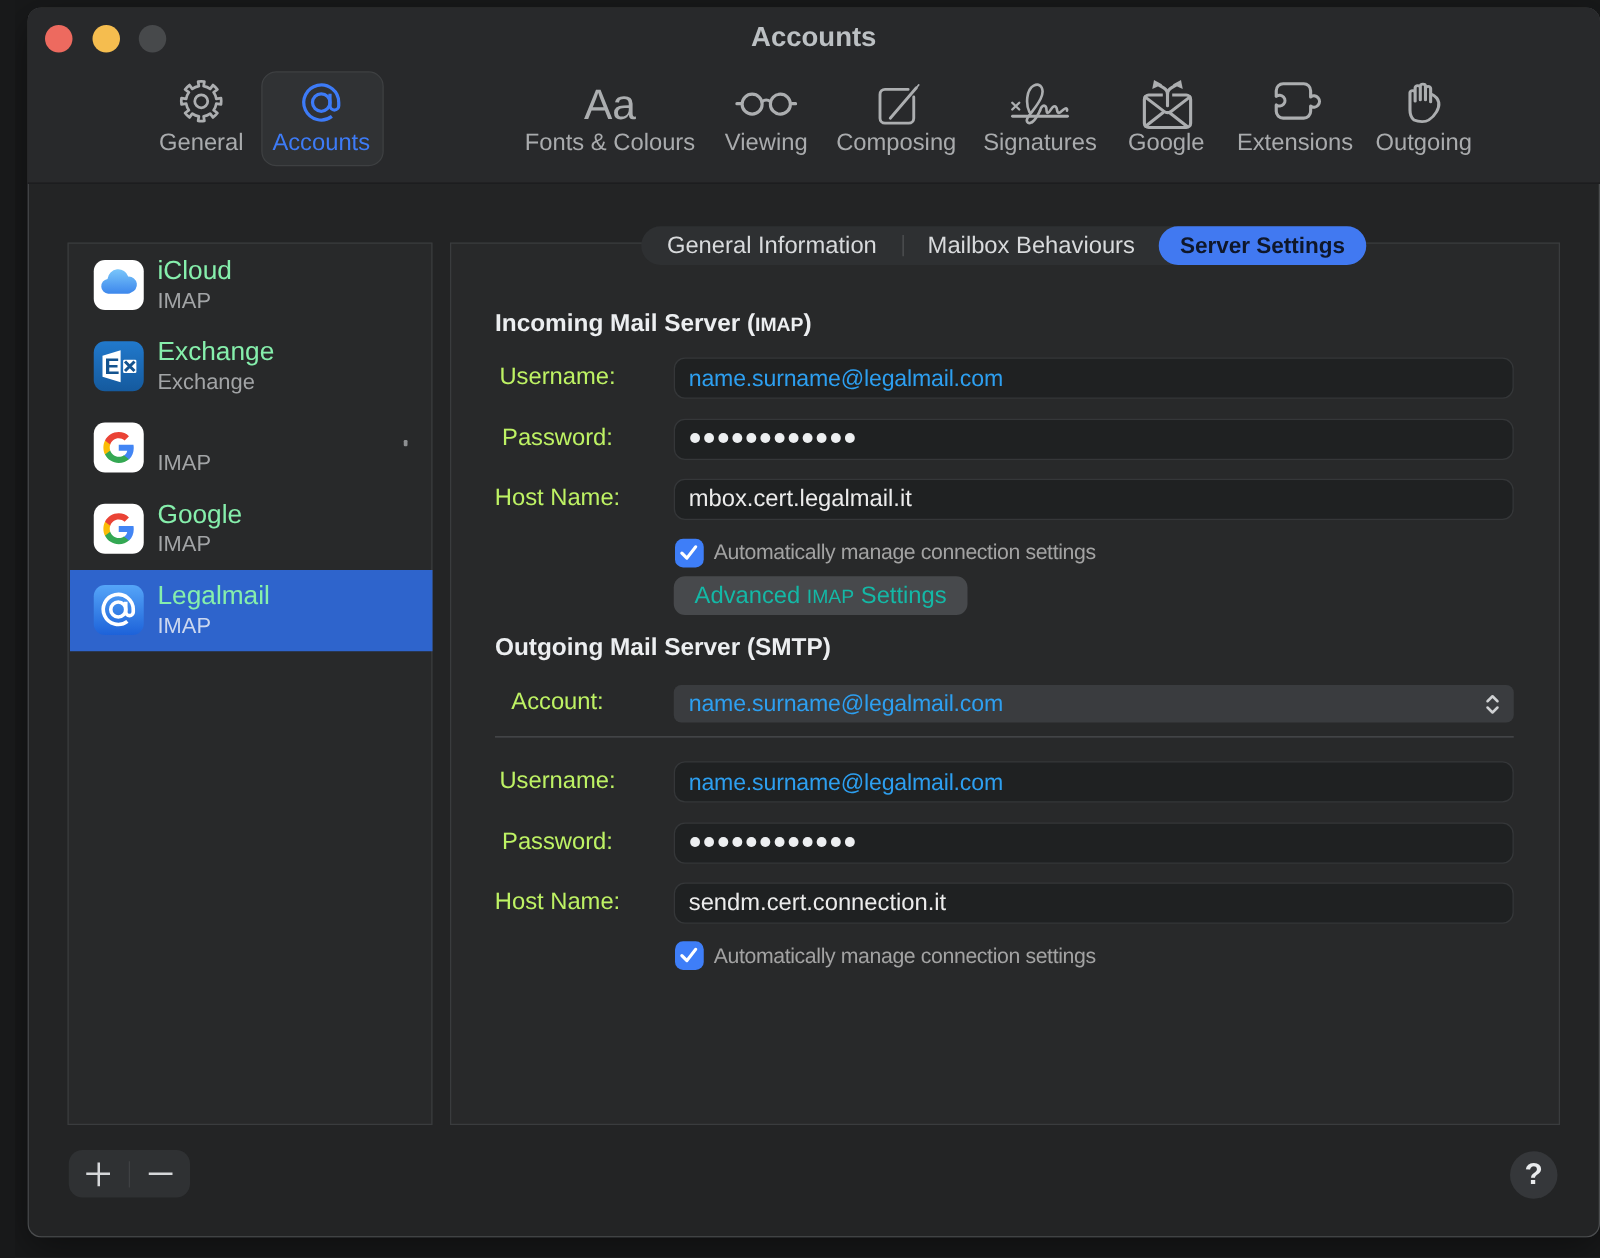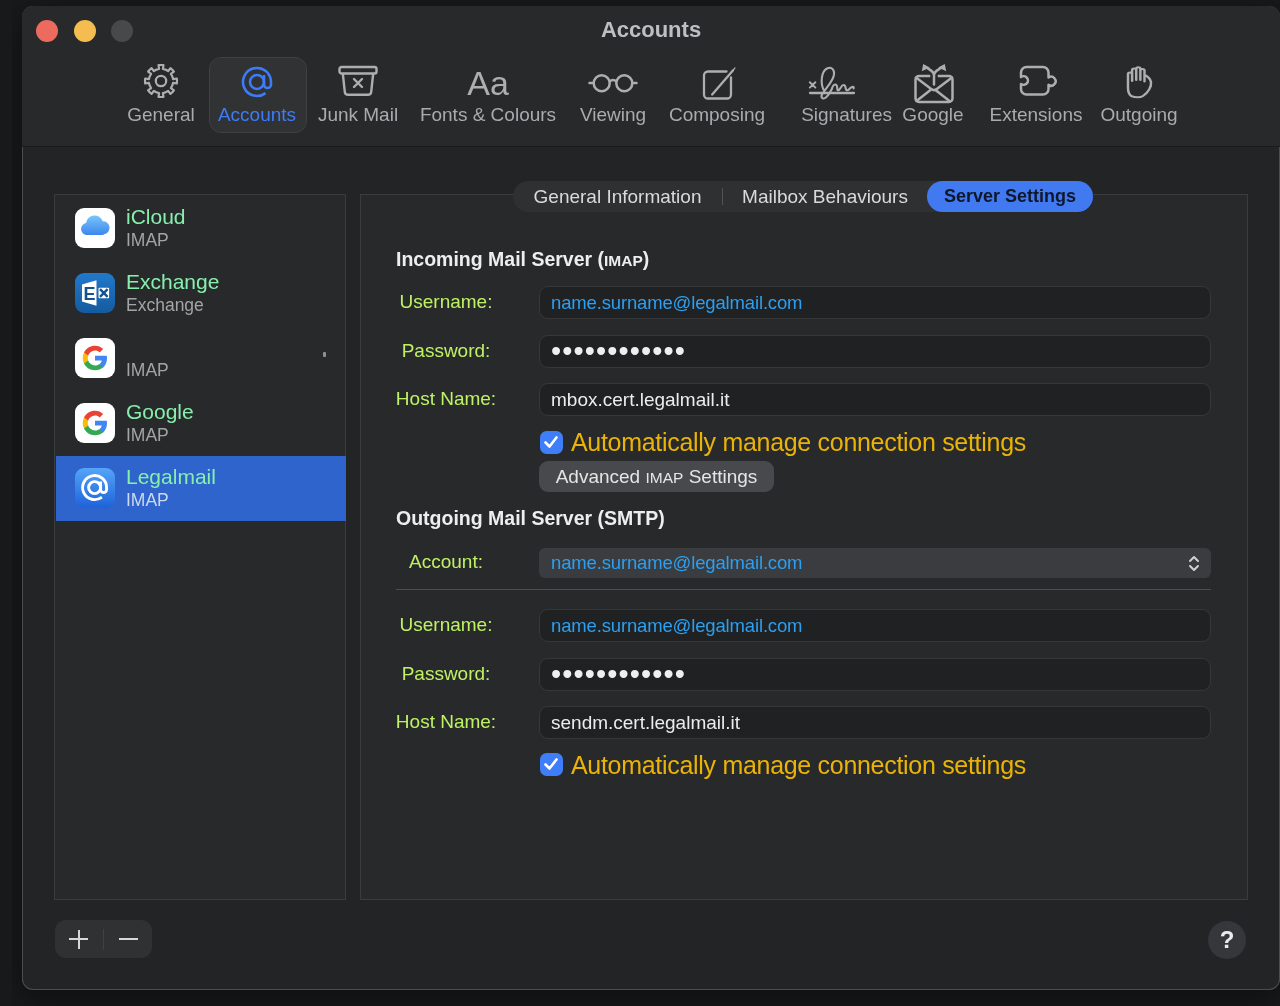--- a/index.html
+++ b/index.html
@@ -27,21 +27,21 @@
 .row .sub{position:absolute;left:70px;top:34px;font-size:17.5px;color:#a2a4a6;line-height:21px;}
 .rowsel{background:#2e64cc;}
 .rowsel .sub{color:#ccd8ef;}
 .flabel{position:absolute;font-size:19px;color:#bef264;text-align:center;width:160px;left:344px;line-height:22px;}
 .field{position:absolute;left:517px;width:672px;height:33px;border-radius:9px;background:#1f2122;
   border:1px solid #353739;font-size:19px;line-height:31px;padding-left:11px;color:#ececec;white-space:nowrap;}
 .blue{color:#2d9ff0;font-size:18.5px !important;letter-spacing:-0.15px;}
 .hdg{position:absolute;left:374px;font-size:19.5px;font-weight:700;color:#eceef0;line-height:22px;}
 .sc{font-size:15.5px;}
 .cb{position:absolute;left:518px;width:23px;height:23px;border-radius:6.5px;background:#3e7ef8;}
-.cblbl{position:absolute;left:549px;font-size:25px;letter-spacing:-0.3px;color:#eab308;line-height:22px;}
+.cblbl{position:absolute;left:549px;font-size:17px;letter-spacing:-0.3px;color:#a3a3a3;line-height:22px;}
 .dots{letter-spacing:1.1px;font-size:29px;color:#edeff1;}
 </style>
 </head>
 <body>
 <div id="page">
 <div id="win">
   <div id="chrome"></div>
   <div class="tl" style="left:14px;background:#ed6a5f;"></div>
   <div class="tl" style="left:51.5px;background:#f5bd4f;"></div>
   <div class="tl" style="left:89px;background:#47494b;"></div>
@@ -59,30 +59,20 @@
   <div id="acctbox"></div>
   <div class="titem" style="left:175px;color:#3d7bf7;">
     <svg width="36" height="38" viewBox="0 0 36 38">
           <g fill="none" stroke="#3d7bf7" stroke-width="2.6">
       <circle cx="18" cy="20" r="7"></circle>
       <path d="M25 13v9.5a3.5 3.5 0 0 0 7 0v-2.5a14 14 0 1 0 -5.5 11.1"></path>
           </g>
         </svg>
     <div class="lbl">Accounts</div>
       </div>
-  <div class="titem" style="left:276px;">
-    <svg width="44" height="38" viewBox="0 0 44 38">
-          <g fill="none" stroke="#acaeb0" stroke-width="2.4" stroke-linejoin="round">
-      <rect x="3.5" y="5" width="37" height="6.5" rx="2"></rect>
-      <path d="M6.8 11.5l2 18.3q0.3 3 3.3 3h19.8q3 0 3.3 -3l2 -18.3"></path>
-      <path d="M18 17l8 8M26 17l-8 8" stroke-linecap="round"></path>
-          </g>
-        </svg>
-    <div class="lbl">Junk Mail</div>
-      </div>
   <div class="titem" style="left:396px;width:140px;">
     <svg width="60" height="38" viewBox="0 0 60 38">
           <text x="30" y="33" text-anchor="middle" font-size="34" fill="#acaeb0" font-family="Liberation Sans">Aa</text>
         </svg>
     <div class="lbl">Fonts &amp; Colours</div>
       </div>
   <div class="titem" style="left:635px;">
     <svg width="40" height="40" viewBox="0 0 40 40">
           <g fill="none" stroke="#acaeb0" stroke-width="2.3" stroke-linecap="round" stroke-linejoin="round">
       <path d="M34 15.5V32.5a4 4 0 0 1 -4 4H11a4 4 0 0 1 -4 -4V13.5a4 4 0 0 1 4 -4H29.5"></path>
@@ -96,21 +86,21 @@
     <svg width="50" height="38" viewBox="0 0 50 38">
           <g fill="none" stroke="#acaeb0" stroke-width="2.5" stroke-linecap="round">
       <circle cx="13.7" cy="21.3" r="8"></circle>
             <circle cx="36.3" cy="21.3" r="8"></circle>
       <path d="M21.7 19.3q3.3 -2.6 6.6 0"></path>
       <path d="M4.5 20.9h-3M45.5 20.9h3"></path>
           </g>
         </svg>
     <div class="lbl">Viewing</div>
       </div>
-  <div class="titem" style="left:750px;text-align:right;">
+  <div class="titem" style="left:750px;">
     <svg width="50" height="42" viewBox="0 0 50 42">
           <g fill="none" stroke="#acaeb0" stroke-width="2.1" stroke-linecap="round">
       <path d="M2.8 20.2l5.6 5.4M8.4 20.2l-5.6 5.4" stroke-width="1.9"></path>
       <path d="M3 31h44" stroke-width="2.3"></path>
       <path d="M16.5 27.5c-3 -6 -2.5 -18 3.5 -21c6 -3 9 3.5 5.5 10.5c-3.5 7 -8 11 -10.5 15.5c-1.7 3.2 1.2 5.3 4.2 2.8c3 -2.5 4.3 -6 5.8 -8.8"></path>
       <path d="M25 26.5c0.8 -3.5 3.2 -5 4.6 -3.2c1.2 1.6 0 5 1.6 5c2.2 0 2.6 -5.3 5.6 -5.3c2.6 0 1 5.3 3.4 5.3c1.8 0 2.6 -2.6 4.8 -3.4c1.4 -0.5 2 0.3 1.6 1.6"></path>
           </g>
         </svg>
     <div class="lbl">Signatures</div>
       </div>
@@ -237,37 +227,37 @@
   <div class="field dots" style="top:329px;">••••••••••••</div>
   <div class="flabel" style="top:382px;">Host Name:</div>
   <div class="field" style="top:377px;">mbox.cert.legalmail.it</div>
   <div class="cb" style="top:425px;">
     <svg width="22" height="22" viewBox="0 0 22 22">
           <path d="M5.5 11.5l4 4l7 -9" fill="none" stroke="#fff" stroke-width="2.6" stroke-linecap="round" stroke-linejoin="round"></path>
         </svg>
   </div>
   <div class="cblbl" style="top:425px;">Automatically manage connection settings</div>
   <div id="advbtn" style="position:absolute;left:517px;top:455px;width:235px;height:31px;border-radius:9px;
-    background:#47494c;color:#e5e5e5;text-align:center;font-size:19px;line-height:31px;">Advanced <span class="sc">IMAP</span> Settings</div>
+    background:#47494c;color:#14b8a6;text-align:center;font-size:19px;line-height:31px;">Advanced <span class="sc">IMAP</span> Settings</div>
 
   <div class="hdg" style="top:501px;">Outgoing Mail Server (SMTP)</div>
   <div class="flabel" style="top:545px;">Account:</div>
   <div id="dd" style="position:absolute;left:517px;top:542px;width:672px;height:30px;border-radius:6px;background:#3a3c3f;">
     <div class="blue" style="position:absolute;left:12px;top:0;font-size:19px;line-height:30px;">name.surname@legalmail.com</div>
     <svg style="position:absolute;right:10px;top:7px;" width="14" height="17" viewBox="0 0 14 17">
       <path d="M3 6l4 -4l4 4M3 11l4 4l4 -4" fill="none" stroke="#cfd1d3" stroke-width="2" stroke-linecap="round" stroke-linejoin="round"></path>
         </svg>
   </div>
   <div style="position:absolute;left:374px;top:583px;width:815px;height:1px;background:#4b4d50;"></div>
   <div class="flabel" style="top:608px;">Username:</div>
   <div class="field blue" style="top:603px;">name.surname@legalmail.com</div>
   <div class="flabel" style="top:657px;">Password:</div>
   <div class="field dots" style="top:652px;">••••••••••••</div>
   <div class="flabel" style="top:705px;">Host Name:</div>
-  <div class="field" style="top:700px;">sendm.cert.legalmail.it</div>
+  <div class="field" style="top:700px;">sendm.cert.connection.it</div>
   <div class="cb" style="top:747px;">
     <svg width="22" height="22" viewBox="0 0 22 22">
           <path d="M5.5 11.5l4 4l7 -9" fill="none" stroke="#fff" stroke-width="2.6" stroke-linecap="round" stroke-linejoin="round"></path>
         </svg>
   </div>
   <div class="cblbl" style="top:748px;">Automatically manage connection settings</div>
 
   <div id="pm" style="position:absolute;left:33px;top:914px;width:97px;height:38px;border-radius:11px;background:#2f3133;">
     <div style="position:absolute;left:48px;top:9px;width:1px;height:21px;background:#3f4143;"></div>
     <div style="position:absolute;left:14px;top:18px;width:19px;height:2px;background:#d6d8da;"></div>

